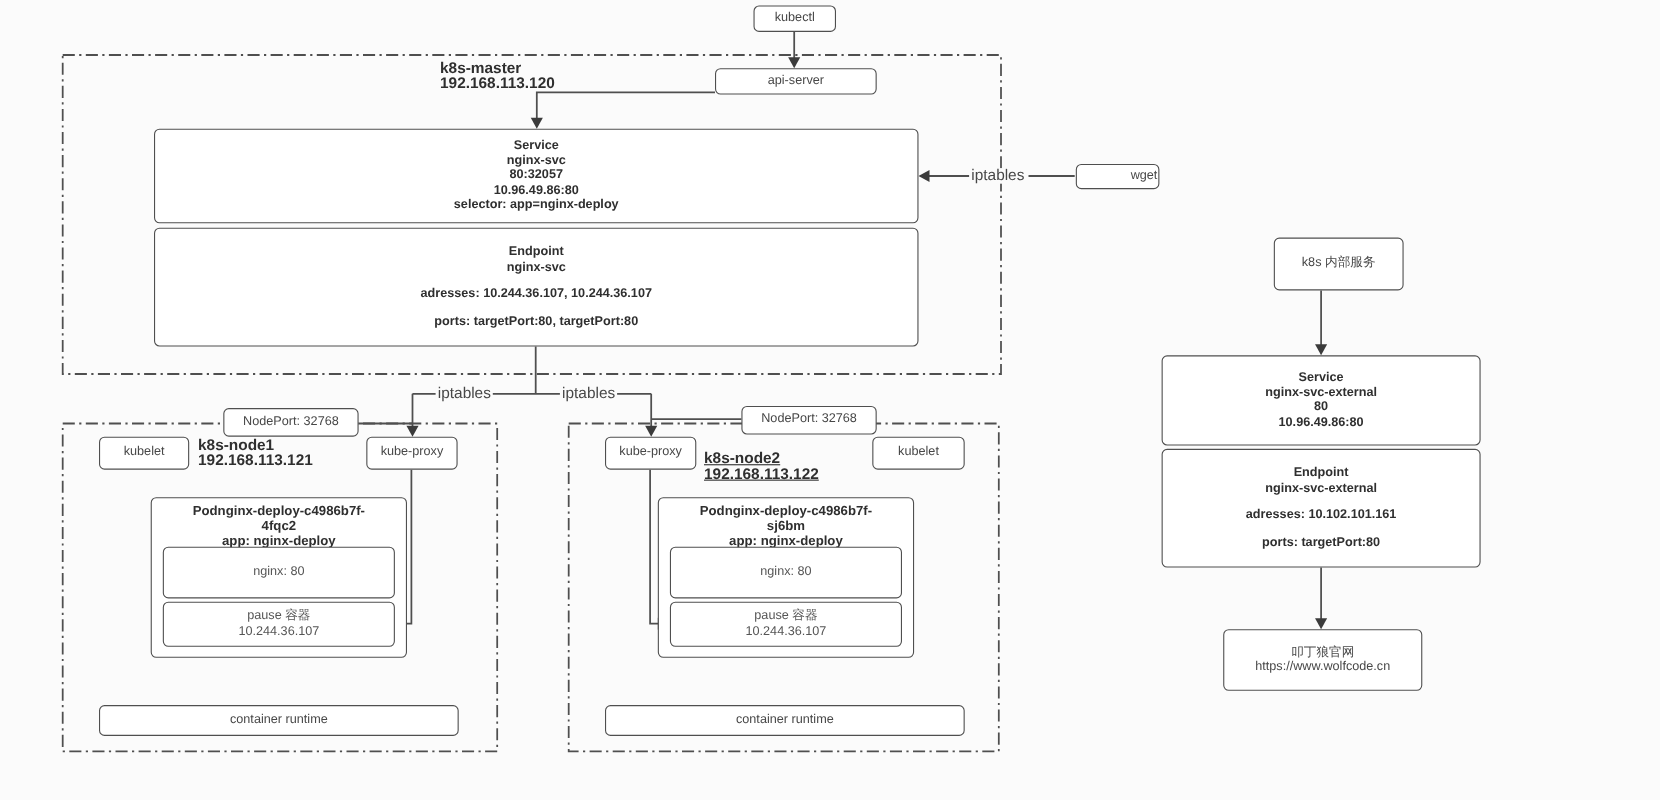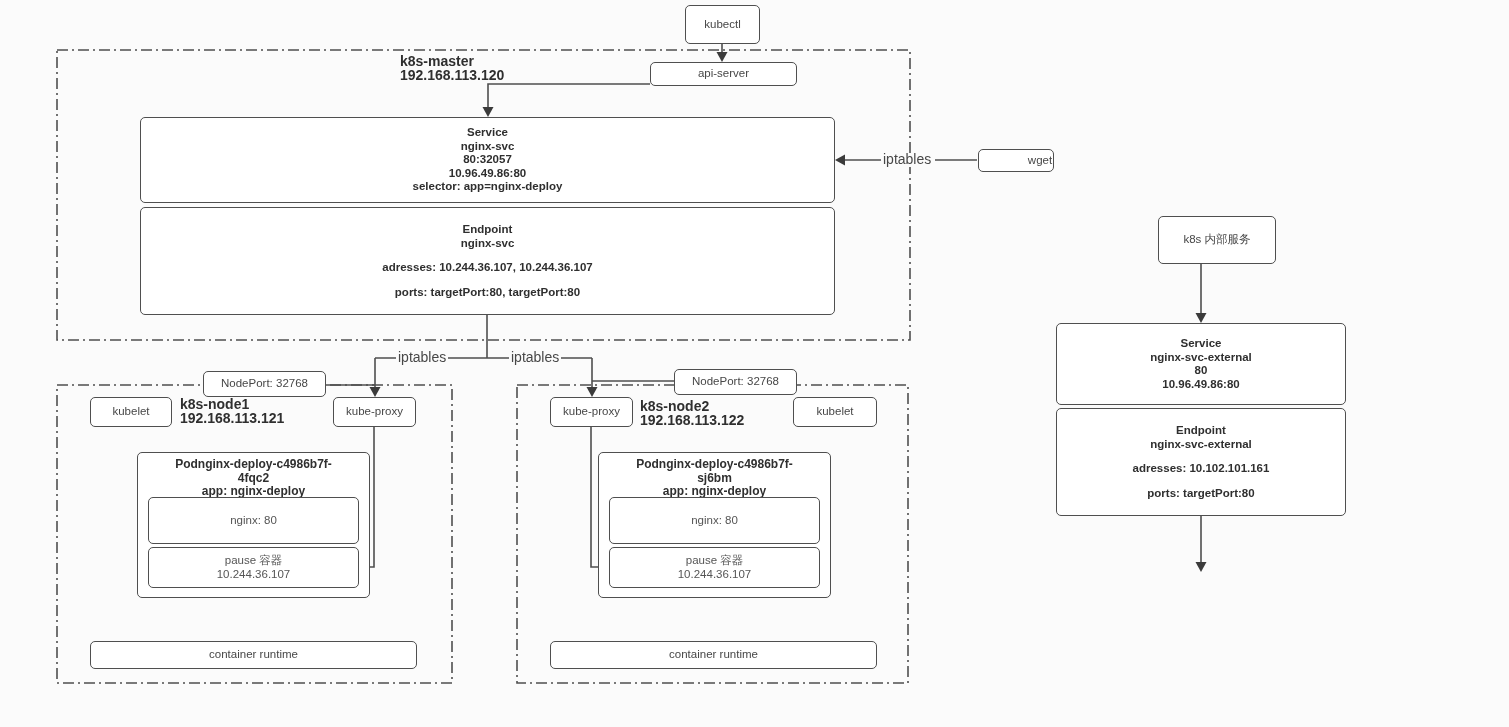--- a/index.html
+++ b/index.html
@@ -55,21 +55,21 @@
       <path d="M835,160 L845,154.5 V165.5 Z"></path>
       <path d="M375,397 L369.5,387 H380.5 Z"></path>
       <path d="M592,397 L586.5,387 H597.5 Z"></path>
       <path d="M358,567 L368,561.5 V572.5 Z"></path>
       <path d="M608,567 L598,561.5 V572.5 Z"></path>
       <path d="M1201,323 L1195.5,313 H1206.5 Z"></path>
       <path d="M1201,572 L1195.5,562 H1206.5 Z"></path>
     </g>
   </svg>
 
-  <div class="box" style="left:685px; top:5px; width:75px; height:39px;">
+  <div class="box" style="left:685px; top:5px; width:75px; height:24px;">
     <div>kubectl</div>
   </div>
   <div class="box" style="left:650px; top:62px; width:147px; height:24px;">
     <div>api-server</div>
   </div>
   <div class="box" style="left:978px; top:149px; width:76px; height:23px;padding-left:48px;">
     <div>wget</div>
   </div>
   <div class="lbl bg" style="left:881px; top:153px; width:50px;">iptables</div>
 
@@ -129,21 +129,21 @@
     </div>
   </div>
 
   <div class="box" style="left:90px; top:641px; width:327px; height:28px;">
     <div>container runtime</div>
   </div>
 
   <div class="box" style="left:550px; top:397px; width:83px; height:30px;">
     <div>kube-proxy</div>
   </div>
-  <div class="lbl b" style="left:640px; top:400px; width:145px;">
+  <div class="lbl b" style="left:640px; top:410px; width:145px;text-decoration:underline;">
     <div>k8s-node2</div>
     <div>192.168.113.122</div>
   </div>
   <div class="box" style="left:793px; top:397px; width:84px; height:30px;">
     <div>kubelet</div>
   </div>
 
   <div class="box block" style="left:598px; top:452px; width:233px; height:146px;">
     <div class="podtitle b">
       <div>Podnginx-deploy-c4986b7f-</div>
@@ -174,14 +174,18 @@
     <div>10.96.49.86:80</div>
   </div>
 
   <div class="box b" style="left:1056px; top:408px; width:290px; height:108px;">
     <div>Endpoint</div>
     <div>nginx-svc-external</div>
     <div class="gap">adresses: 10.102.101.161</div>
     <div class="gap">ports: targetPort:80</div>
   </div>
 
+  <div class="box" style="left:1112px; top:572px; width:181px; height:56px;">
+    <div>叩丁狼官网</div>
+    <div>https://www.wolfcode.cn</div>
+  </div>
 
 </div>
 
 </body></html>

